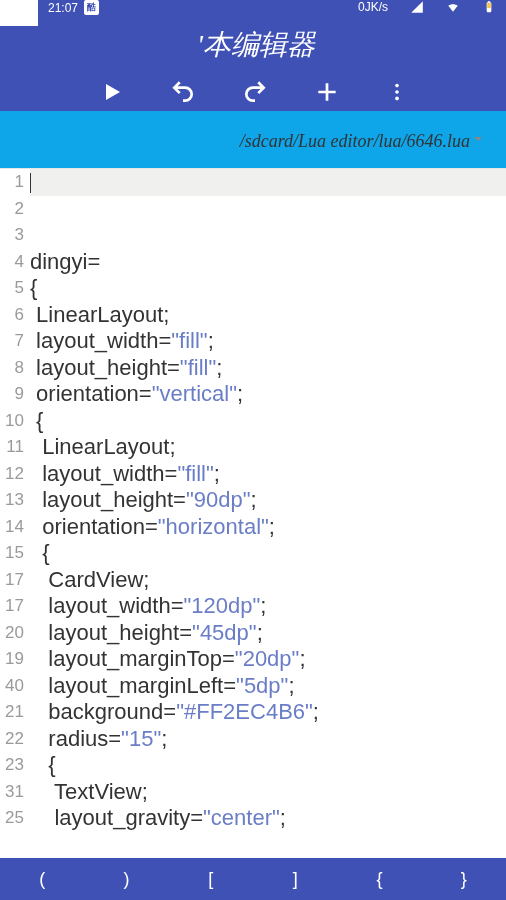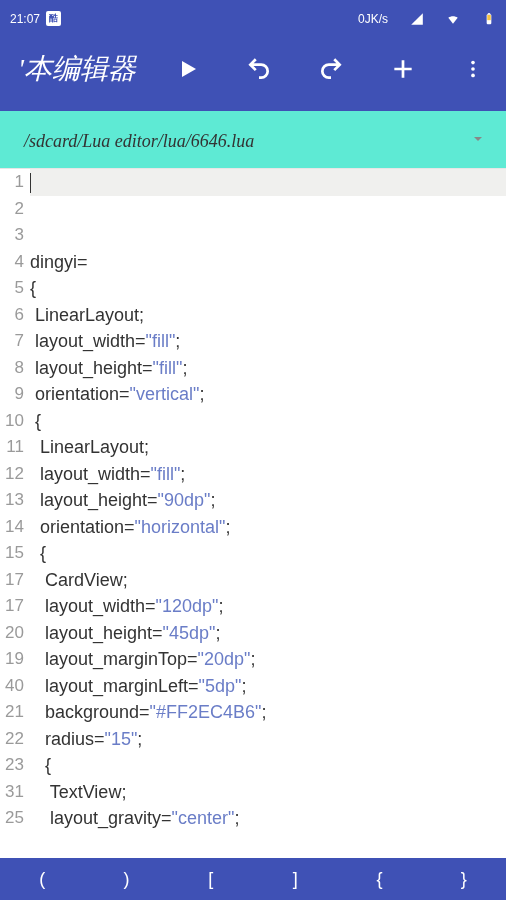--- a/index.html
+++ b/index.html
@@ -9,36 +9,38 @@
       overflow: hidden;
       font-family: -apple-system, BlinkMacSystemFont, "Segoe UI", sans-serif;
       display: flex;
       flex-direction: column;
       background: #fff;
     }
     .status-bar {
       height: 26px;
       background: #3f51b5;
       display: flex;
-      align-items: flex-end;
+      align-items: flex-start;
       justify-content: space-between;
       padding: 0 10px;
       color: #fff;
       font-size: 12px;
+      margin-left: 38px;
     }
     .status-left { display: flex; align-items: center; gap: 6px; }
     .status-right { display: flex; align-items: center; gap: 22px; }
     .status-icon { display:inline-flex; width:14px; height:14px; }
     .toolbar {
       height: 85px;
       background: #3f51b5;
       display: flex;
       align-items: center;
       padding: 0 12px 0 18px;
       color: #fff;
+      flex-direction: column;
     }
     .toolbar-title {
       font-size: 28px;
       font-family: "STKaiti", "KaiTi", cursive, serif;
       font-style: italic;
       flex: 1;
     }
     .toolbar-actions {
       display: flex;
       align-items: center;
@@ -50,25 +52,26 @@
       border: none;
       color: #fff;
       cursor: pointer;
       padding: 6px;
       display: flex;
       align-items: center;
       justify-content: center;
     }
     .file-path-bar {
       height: 58px;
-      background: #5eead4;
+      background: #0ea5e9;
       display: flex;
       align-items: center;
       padding: 3px 20px 0 24px;
       border-bottom: 1px solid #e6e6e6;
+      text-align: right;
     }
     .file-path {
       flex: 1;
       font-size: 18px;
       color: #333;
       font-family: "STKaiti", "KaiTi", cursive, serif;
       font-style: italic;
     }
     .dropdown-arrow { color: #888; }
     .editor {
@@ -85,21 +88,21 @@
       color: #9a9a9a;
       font-size: 17px;
       font-family: -apple-system, sans-serif;
       line-height: 26.5px;
       user-select: none;
       padding-right: 2px;
     }
     .code {
       flex: 1;
       padding-left: 4px;
-      font-size: 18px;
+      font-size: 22px;
       line-height: 26.5px;
       font-family: -apple-system, sans-serif;
       color: #333;
       white-space: pre;
       overflow: hidden;
     }
     .code-line { height: 26.5px; }
     .code-line.current { background: #f0f0ee; }
     .tok-string { color: #6a7dc7; }
     .cursor {

